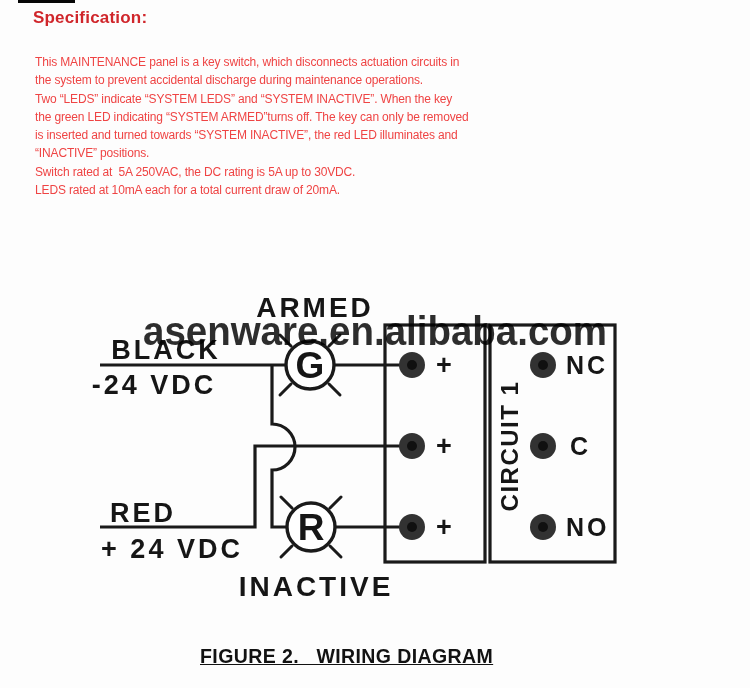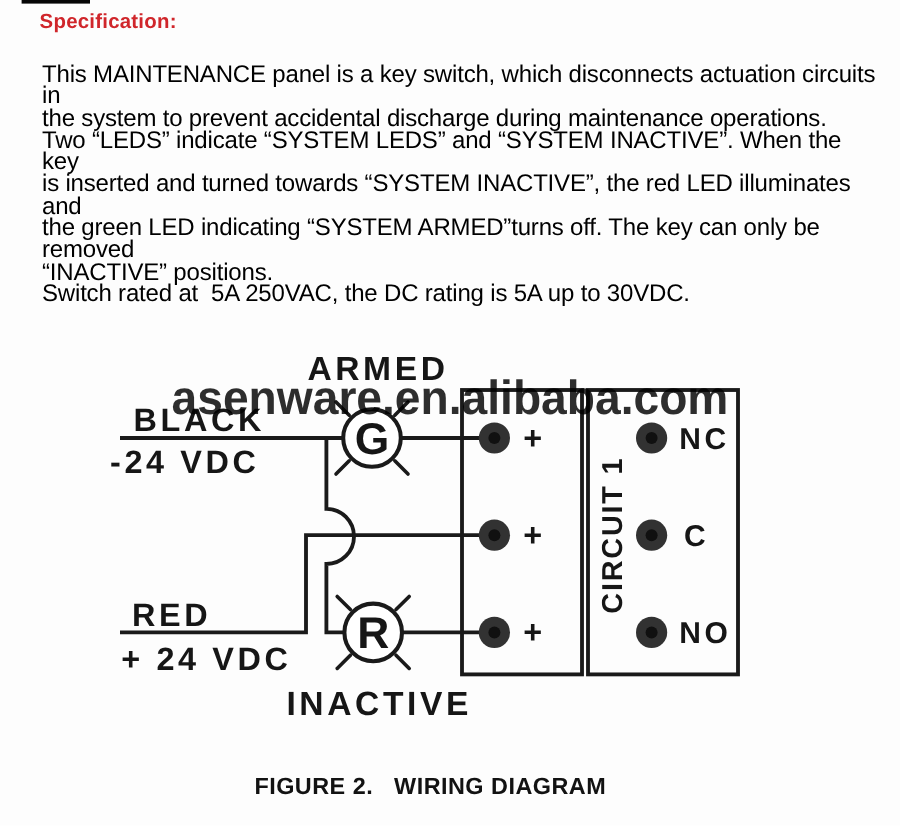--- a/index.html
+++ b/index.html
@@ -12,22 +12,22 @@
   .scan-artifact{
     position:absolute;left:18px;top:0;width:57px;height:3px;background:#060606;
   }
   .heading{
     position:absolute;left:33px;top:8px;
     font-size:17px;font-weight:bold;letter-spacing:.2px;
     color:var(--heading-red,#d0262b);
   }
   .spec{
     position:absolute;left:35px;top:53px;width:700px;
-    font-size:20px;line-height:18.3px;letter-spacing:-0.15px;
-    color:#000000;
+    font-size:12px;line-height:18.3px;letter-spacing:-0.15px;
+    color:#ef4444;
   }
   .spec .line{white-space:pre-wrap;}
   .diagram{
     position:absolute;left:0;top:280px;
   }
   .diagram text{fill:#161616;font-family:"Liberation Sans",sans-serif;}
   .wire{stroke:#1a1a1a;stroke-width:3.2;fill:none;}
   .box{stroke:#1a1a1a;stroke-width:3.2;fill:none;}
   .led-circle{fill:#ffffff;stroke:#1a1a1a;stroke-width:3.4;}
   .ray{stroke:#1a1a1a;stroke-width:3;stroke-linecap:round;}
@@ -38,40 +38,41 @@
   .led-letter{font-size:37px;font-weight:bold;text-anchor:middle;}
   .plus{font-size:27px;font-weight:bold;text-anchor:middle;}
   .contact-label{font-size:25px;font-weight:bold;letter-spacing:3px;}
   .circuit-label{font-size:24px;font-weight:bold;letter-spacing:1.5px;text-anchor:middle;}
   .watermark{
     font-size:40px;font-weight:bold;letter-spacing:0;
     fill:var(--watermark-gray,#a9a9a9);
     mix-blend-mode:multiply;opacity:.9;
   }
   .caption{
-    position:absolute;left:212px;top:645px;
+    position:absolute;left:200px;top:645px;
     font-size:19.5px;font-weight:bold;color:#121212;
-    white-space:pre;letter-spacing:.4px;
+    white-space:pre;letter-spacing:.4px;text-decoration:underline;
   }
 </style>
 </head>
 <body>
 
 <div class="scan-artifact"></div>
 
 <div class="heading">Specification:</div>
 
 <div class="spec">
   <div class="line">This MAINTENANCE panel is a key switch, which disconnects actuation circuits in</div>
   <div class="line">the system to prevent accidental discharge during maintenance operations.</div>
   <div class="line">Two “LEDS” indicate “SYSTEM LEDS” and “SYSTEM INACTIVE”. When the key</div>
+  <div class="line">the green LED indicating “SYSTEM ARMED”turns off. The key can only be removed</div>
   <div class="line">is inserted and turned towards “SYSTEM INACTIVE”, the red LED illuminates and</div>
-  <div class="line">the green LED indicating “SYSTEM ARMED”turns off. The key can only be removed</div>
   <div class="line">“INACTIVE” positions.</div>
   <div class="line">Switch rated at  5A 250VAC, the DC rating is 5A up to 30VDC.</div>
+  <div class="line">LEDS rated at 10mA each for a total current draw of 20mA.</div>
 </div>
 
 <svg class="diagram" width="750" height="345" viewBox="0 0 750 345">
 
   <g>
 
     <path class="wire" d="M100 85 H286 M334 85 H415"></path>
 
     <path class="wire" d="M272 85 V144 A23 23 0 0 1 272 190 V247 H287"></path>
 

